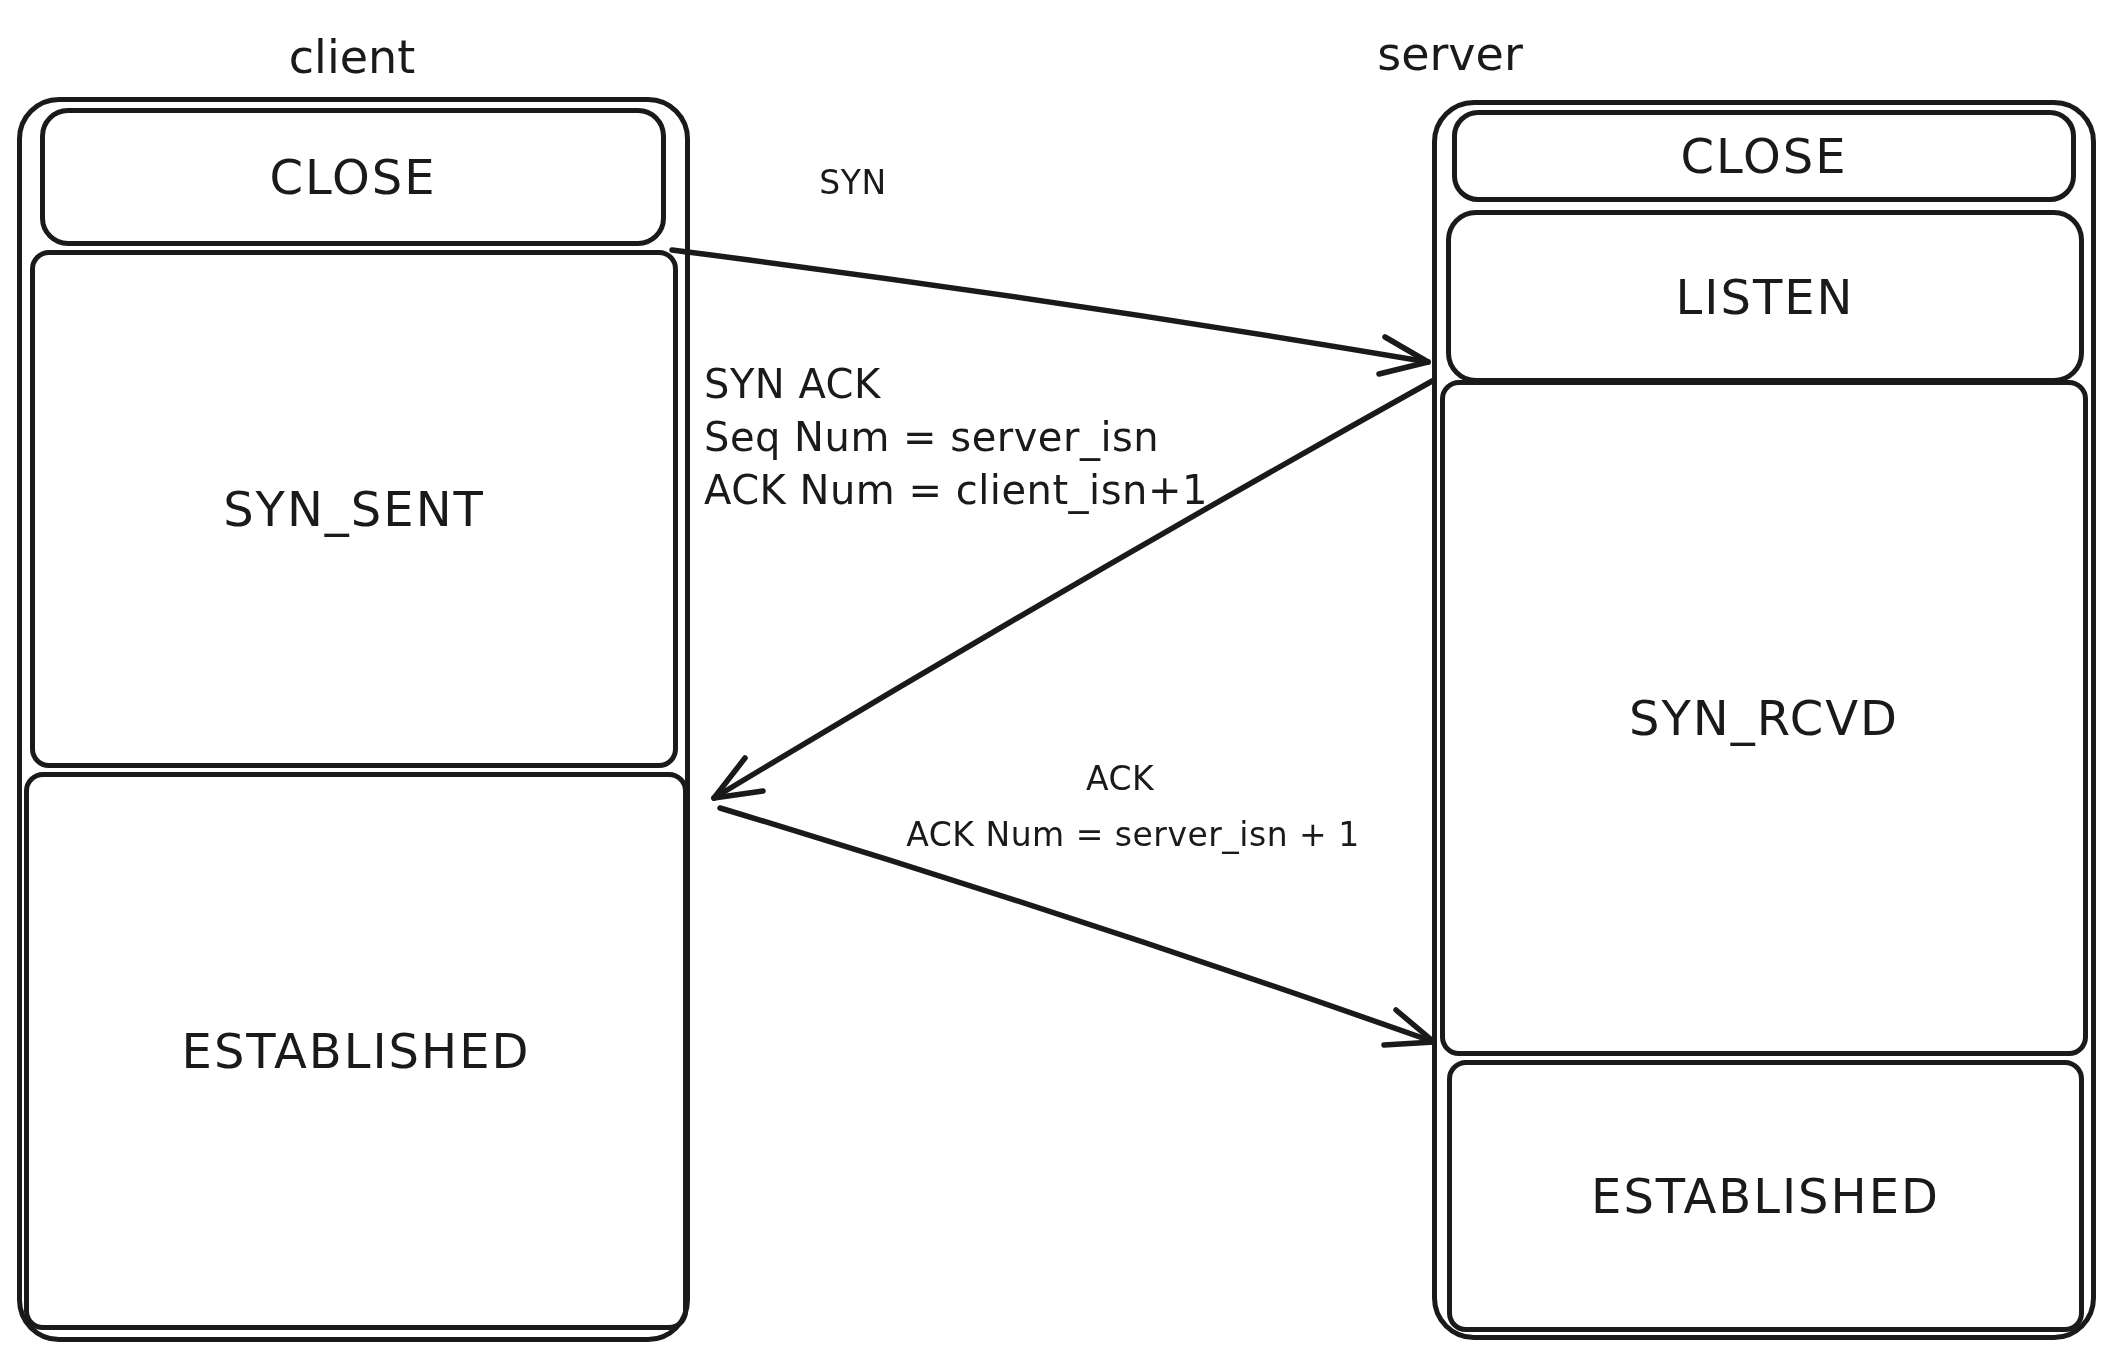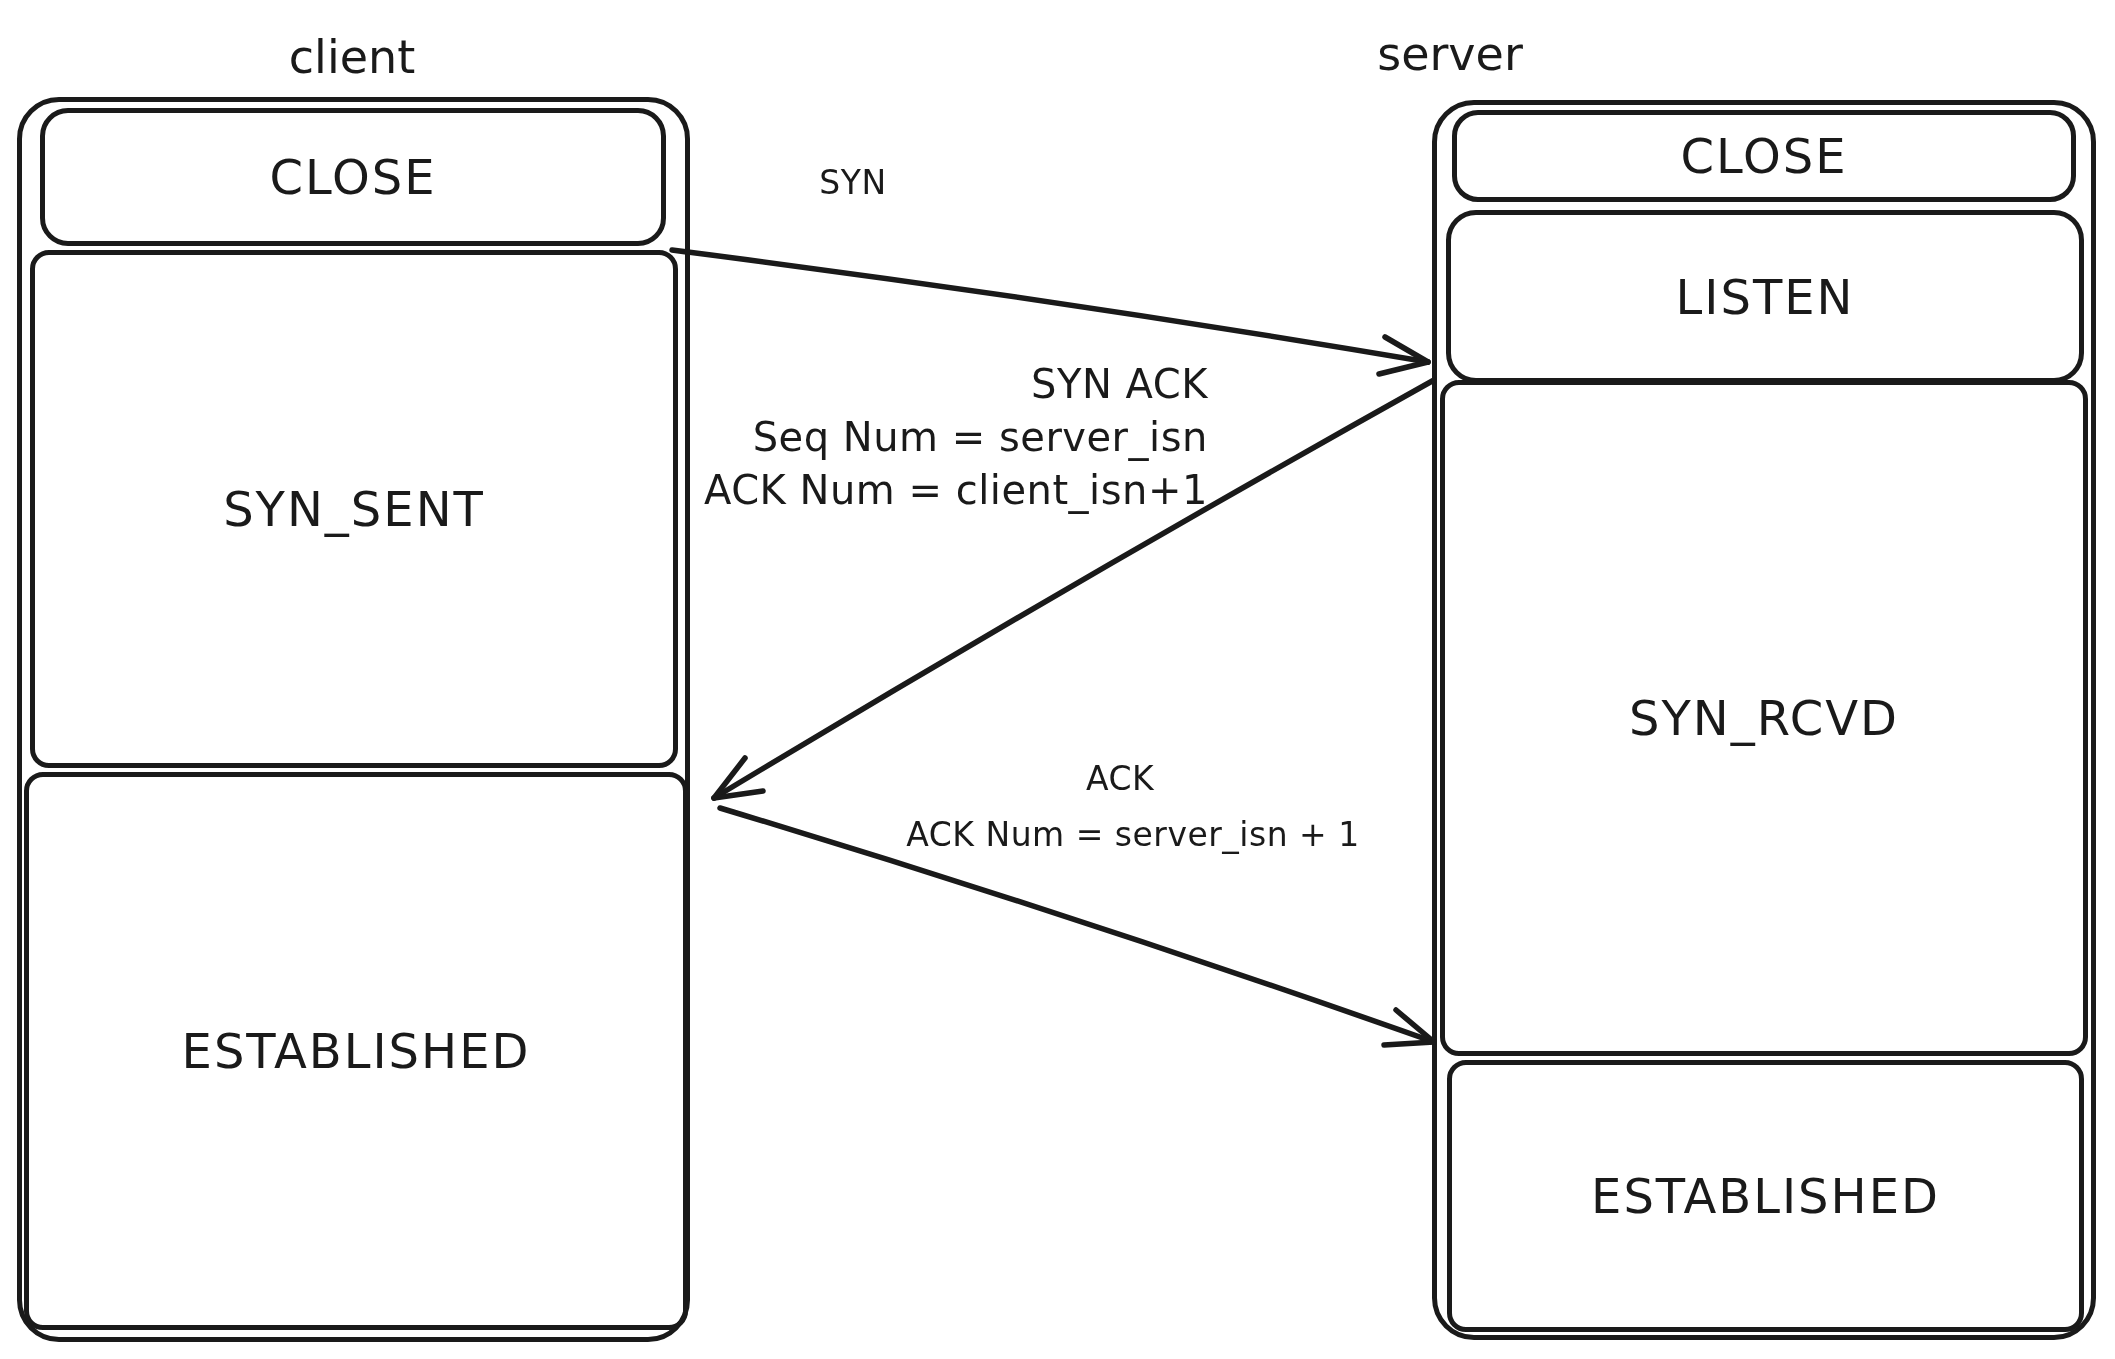--- a/index.html
+++ b/index.html
@@ -24,21 +24,21 @@
     font-size:46px; white-space:nowrap; z-index:2; font-weight:500;
   }
   .msg {
     position:absolute; font-size:33px; letter-spacing:.5px;
     white-space:nowrap; z-index:2;
   }
   .msg.center { transform:translate(-50%,-50%); }
   .msg.vcenter { transform:translateY(-50%); }
   .msg-block {
     position:absolute; font-size:40px; letter-spacing:.5px;
-    line-height:53px; white-space:nowrap; z-index:2; text-align:right;
+    line-height:53px; white-space:nowrap; z-index:2; text-align:left;
   }
   svg.arrows {
     position:absolute; left:0; top:0; z-index:1; pointer-events:none;
   }
   svg.arrows path {
     stroke:var(--ink); stroke-width:5.5; fill:none; stroke-linecap:round;
   }
 </style>
 </head>
 <body>

